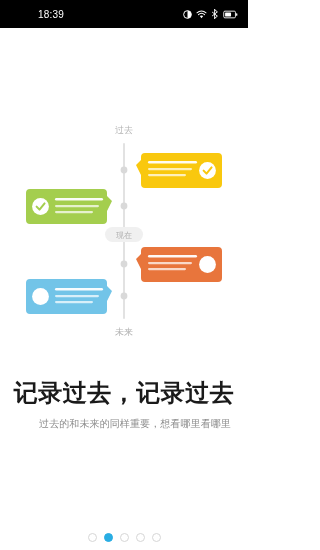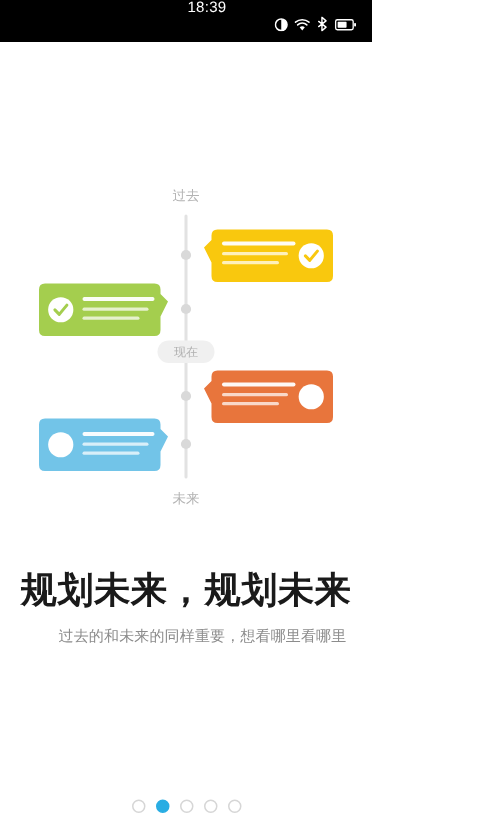--- a/index.html
+++ b/index.html
@@ -18,21 +18,20 @@
 
   
   .statusbar {
     height: 28px;
     background: #000000;
     display: flex;
     align-items: center;
     padding: 0 10px;
     position: relative;
     flex-shrink: 0;
-    flex-direction: column;
   }
   .status-time {
     color: #ffffff;
     font-size: 10px;
     letter-spacing: 0.2px;
     margin-left: 28px;
     font-weight: 400;
   }
   .status-icons {
     margin-left: auto;
@@ -202,21 +201,21 @@
         <rect x="55" y="173" width="44" height="2.2" rx="1.1" fill="#ffffff" opacity="0.72"></rect>
         <rect x="55" y="179" width="38" height="2.2" rx="1.1" fill="#ffffff" opacity="0.72"></rect>
       </g>
 
       <text x="124" y="213" text-anchor="middle" font-family="DejaVu Sans, Liberation Sans, sans-serif" font-size="9" fill="#b3b3b3">未来</text>
 
     </svg>
   </div>
 
   <div class="textblock">
-    <div class="headline">规划未来，规划未来</div>
+    <div class="headline">记录过去，记录过去</div>
     <div class="subtitle">过去的和未来的同样重要，想看哪里看哪里</div>
   </div>
 
   <div class="dots">
     <span class="dot"></span>
     <span class="dot active"></span>
     <span class="dot"></span>
     <span class="dot"></span>
     <span class="dot"></span>
   </div>

